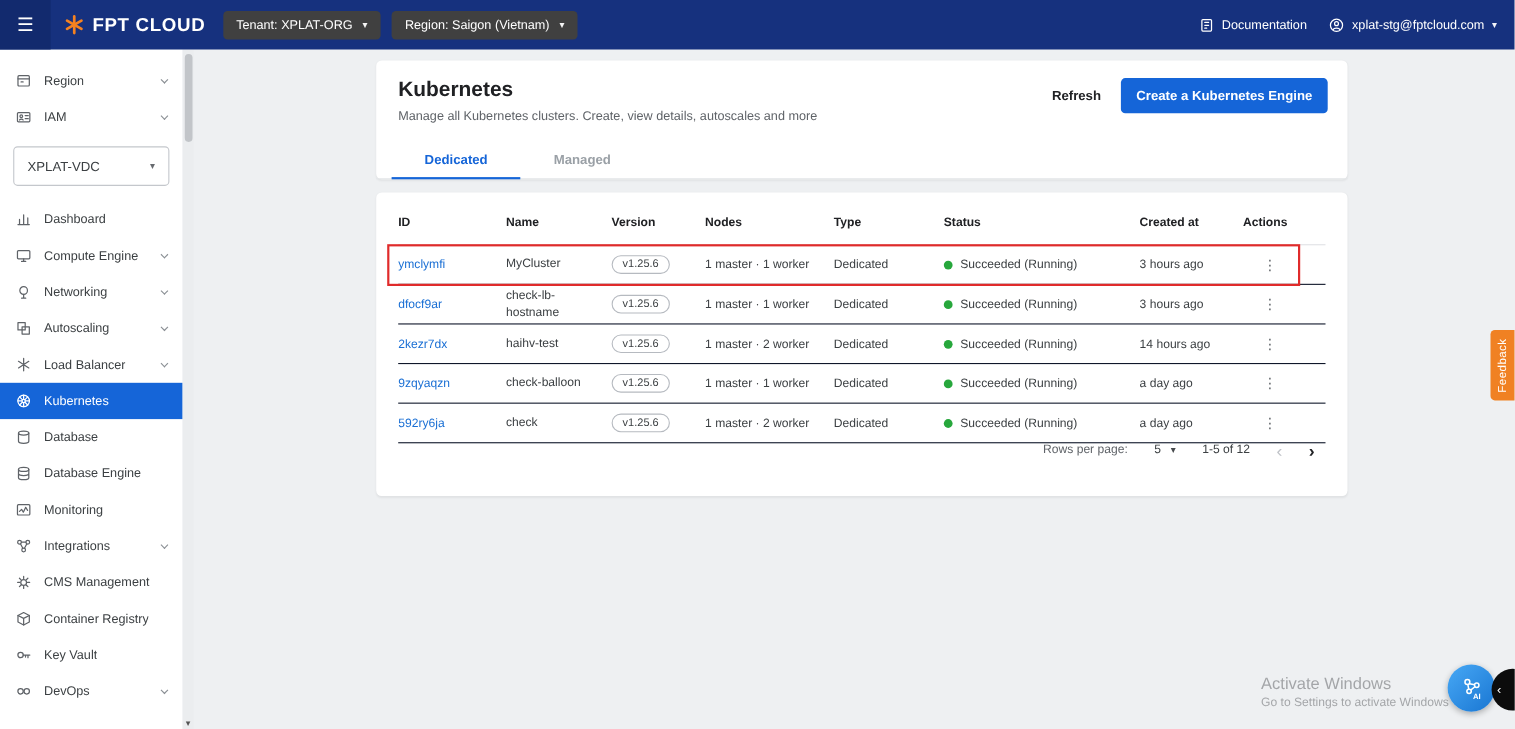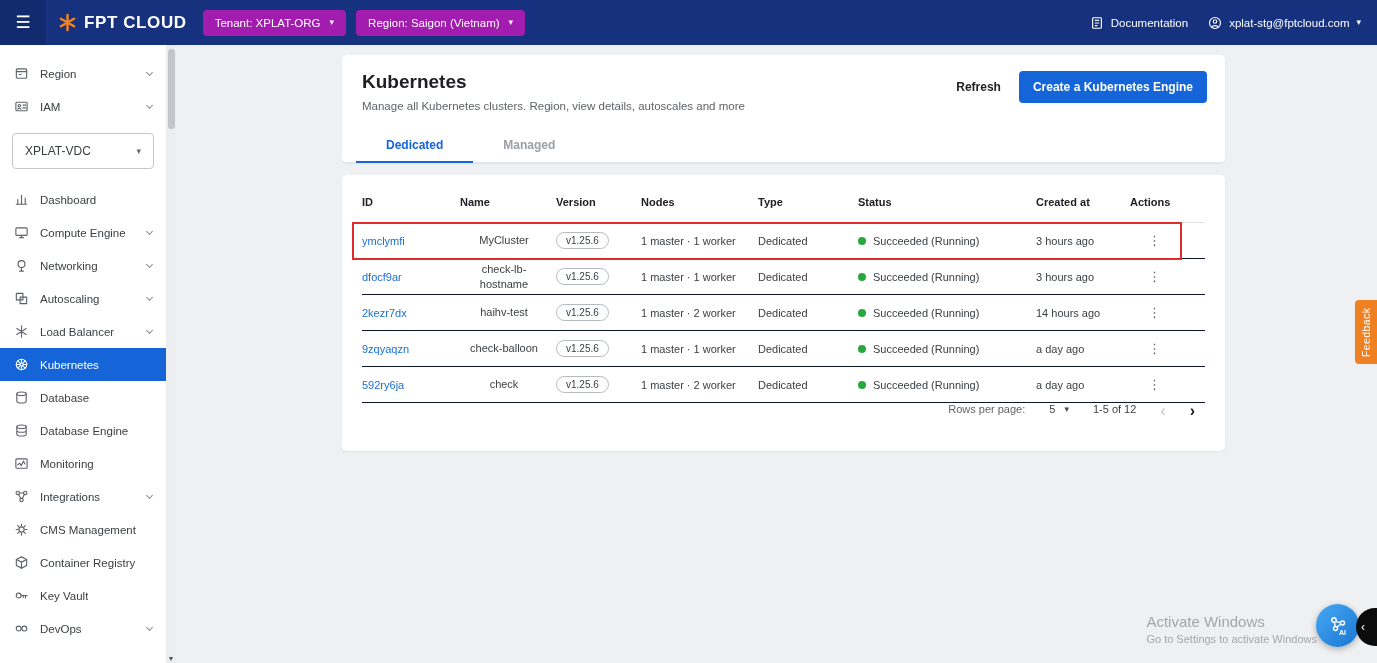--- a/index.html
+++ b/index.html
@@ -9,21 +9,21 @@
     background:#eef0f2; font-family:"Liberation Sans", sans-serif; color:#3c4043;
   }
 
   
   .topbar { position:absolute; top:0; left:0; width:100%; height:45px; background:#16317e;
             display:flex; align-items:center; color:#fff; z-index:30; }
   .menu-btn { width:46px; height:45px; background:#122a6e; display:flex; align-items:center;
               justify-content:center; font-size:17px; cursor:pointer; }
   .brand { display:flex; align-items:center; gap:7px; padding:0 16px 0 12px; }
   .brand-text { font-size:17px; font-weight:800; letter-spacing:.6px; white-space:nowrap; }
-  .tb-chip { display:flex; align-items:center; gap:9px; background:#a21caf; border:none; color:#fff;
+  .tb-chip { display:flex; align-items:center; gap:9px; background:#404040; border:none; color:#fff;
              font-size:11.5px; padding:7px 12px; border-radius:4px; margin-right:10px; cursor:pointer;
              font-family:inherit; white-space:nowrap; }
   .caret { font-size:9px; opacity:.95; line-height:1; }
   .tb-right { margin-left:auto; display:flex; align-items:center; gap:20px; padding-right:16px; font-size:11.5px; }
   .doc-link, .account { display:flex; align-items:center; gap:7px; cursor:pointer; white-space:nowrap; }
   .tico { width:14px; height:14px; stroke:#fff; fill:none; stroke-width:1.3; stroke-linecap:round; stroke-linejoin:round; }
 
   
   .sidebar { position:absolute; top:45px; left:0; width:166px; bottom:0; background:#fff; z-index:20; padding-top:12px; }
   .nav-item { display:flex; align-items:center; height:33px; padding:0 14px; font-size:11.5px;
@@ -61,21 +61,21 @@
   .tab { padding:10px 30px; font-size:12px; font-weight:600; color:#9aa0a6; cursor:pointer; position:relative; }
   .tab.active { color:#1565d8; }
   .tab.active:after { content:""; position:absolute; left:0; right:0; bottom:-1px; height:2.5px; background:#1565d8; }
 
   .table-card { margin-top:12px; position:relative; padding:6px 20px 0; }
   .trow { display:grid; grid-template-columns:98px 96px 85px 117px 100px 178px 94px 1fr;
           align-items:center; min-height:36px; border-bottom:1px solid #0f172a; font-size:11px; color:#3c4043; }
   .thead { min-height:42px; font-weight:700; color:#202124; border-bottom:1px solid #e0e2e5; }
   .td { padding-right:8px; }
   .id-link { color:#1a6fd4; cursor:pointer; text-decoration:none; }
-  .name-td { line-height:1.3; word-break:break-word;text-align:center; }
+  .name-td { line-height:1.3; word-break:break-word; }
   .ver-pill { display:inline-block; border:1px solid #b6bac0; border-radius:10px; padding:2px 9px;
               font-size:10px; color:#3c4043; background:#fff; }
   .status-td { display:flex; align-items:center; gap:7px; }
   .dot { width:8px; height:8px; border-radius:50%; background:#27a73c; flex:0 0 8px; }
   .more { padding-left:18px; font-size:13px; color:#5f6368; cursor:pointer; }
   .red-box { position:absolute; left:10px; right:43px; top:47px; height:38px;
              border:2px solid #e02b2b; pointer-events:none; z-index:5; }
 
   .pagination { display:flex; align-items:flex-start; justify-content:flex-end; gap:24px; height:48px;
                 font-size:11px; color:#5f6368; padding-right:10px; }
@@ -282,21 +282,21 @@
   <div class="side-thumb"></div>
   <div class="side-arrow">▼</div>
 </div>
 
 <div class="main">
 
   <div class="card head-card">
     <div class="head-row">
       <div>
         <h1 class="page-title">Kubernetes</h1>
-        <p class="page-sub">Manage all Kubernetes clusters. Region, view details, autoscales and more</p>
+        <p class="page-sub">Manage all Kubernetes clusters. Create, view details, autoscales and more</p>
       </div>
       <div class="head-actions">
         <span class="refresh">Refresh</span>
         <button class="create-btn">Create a Kubernetes Engine</button>
       </div>
     </div>
     <div class="tabs">
       <div class="tab active">Dedicated</div>
       <div class="tab">Managed</div>
     </div>

